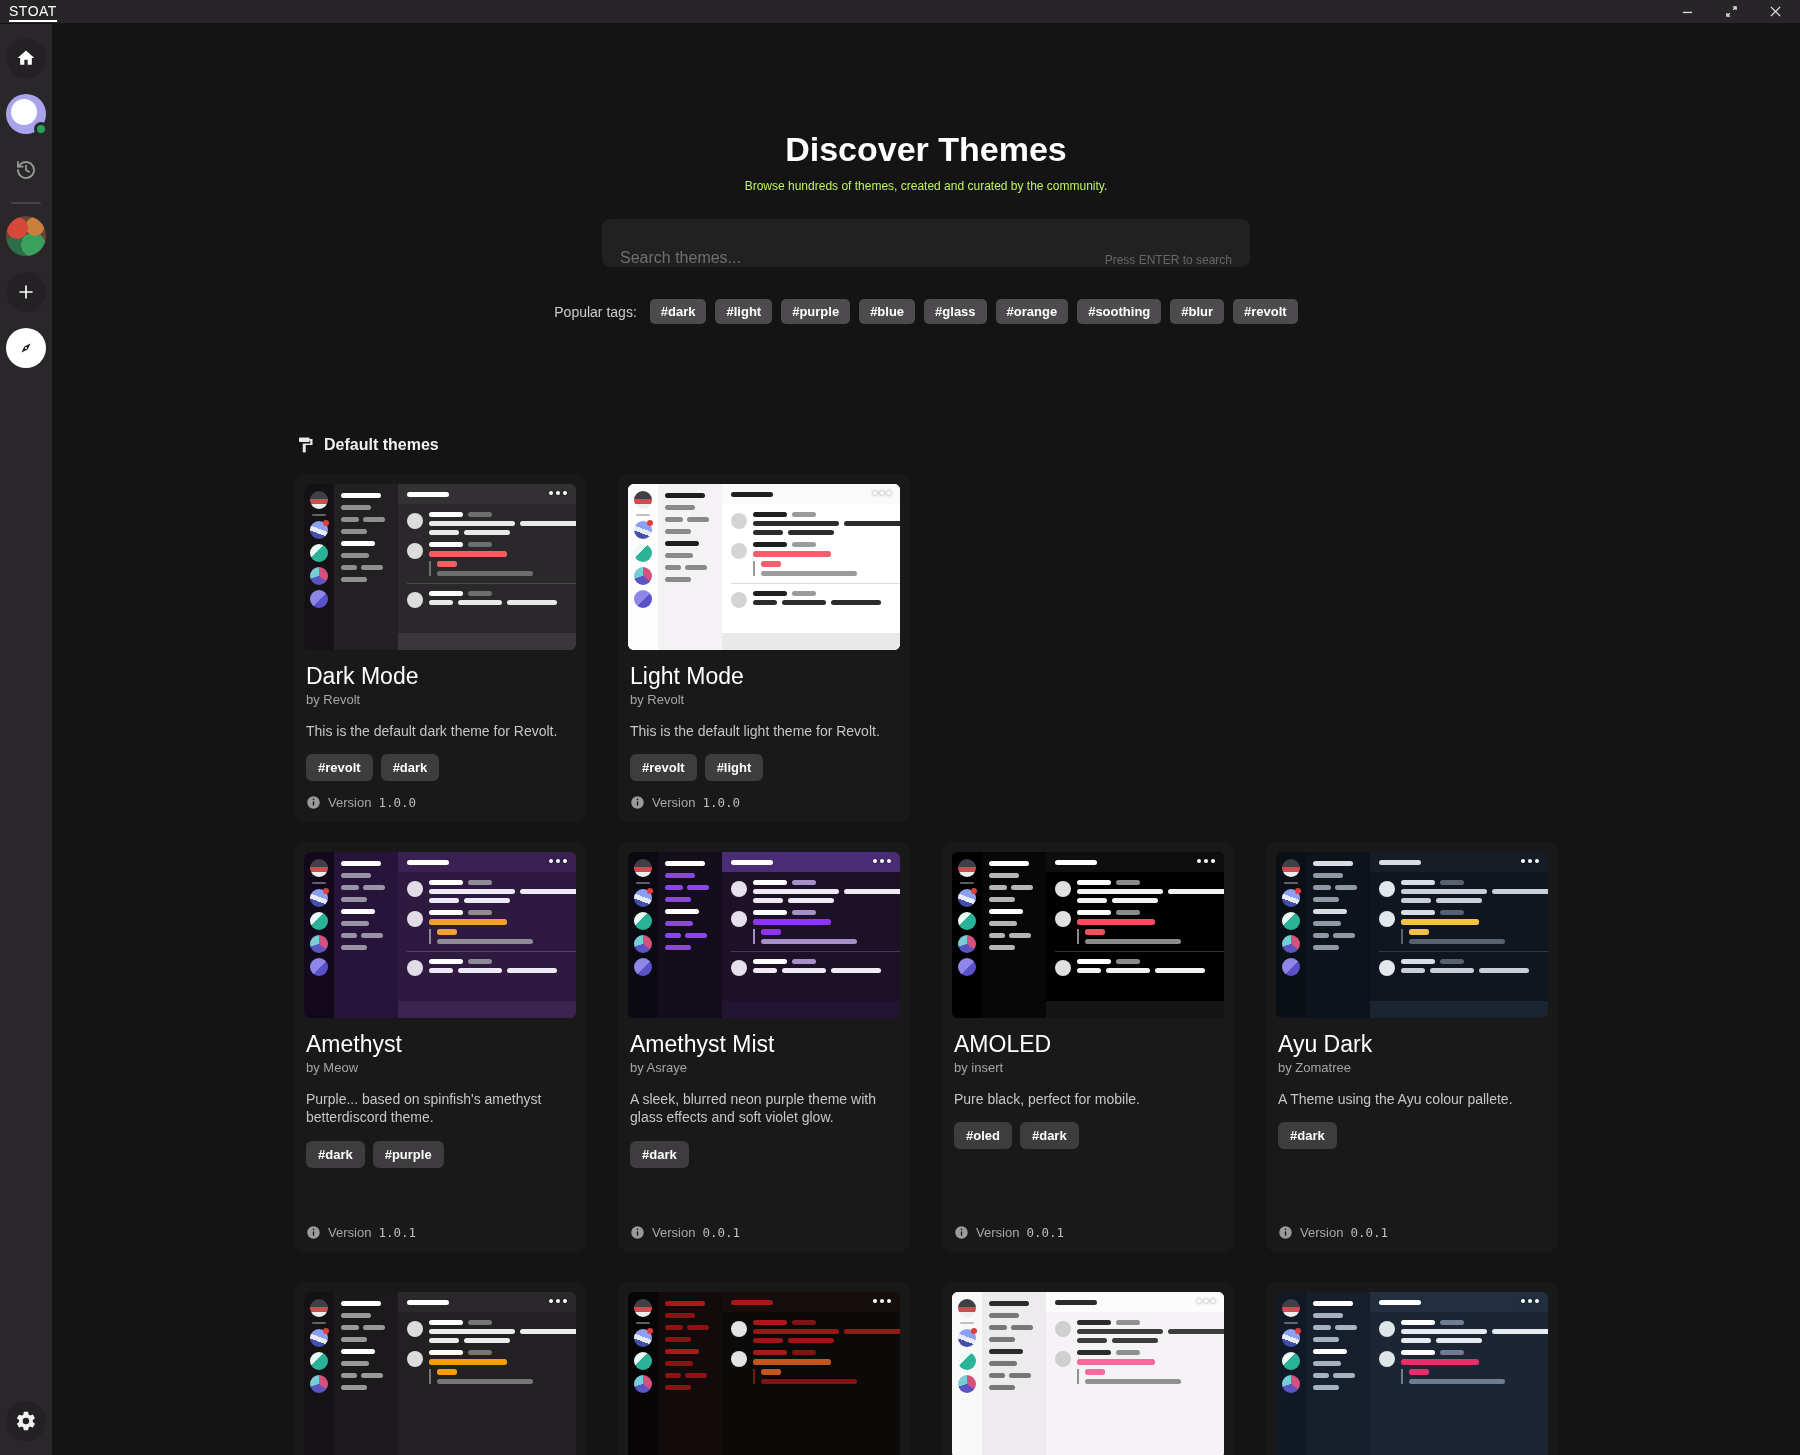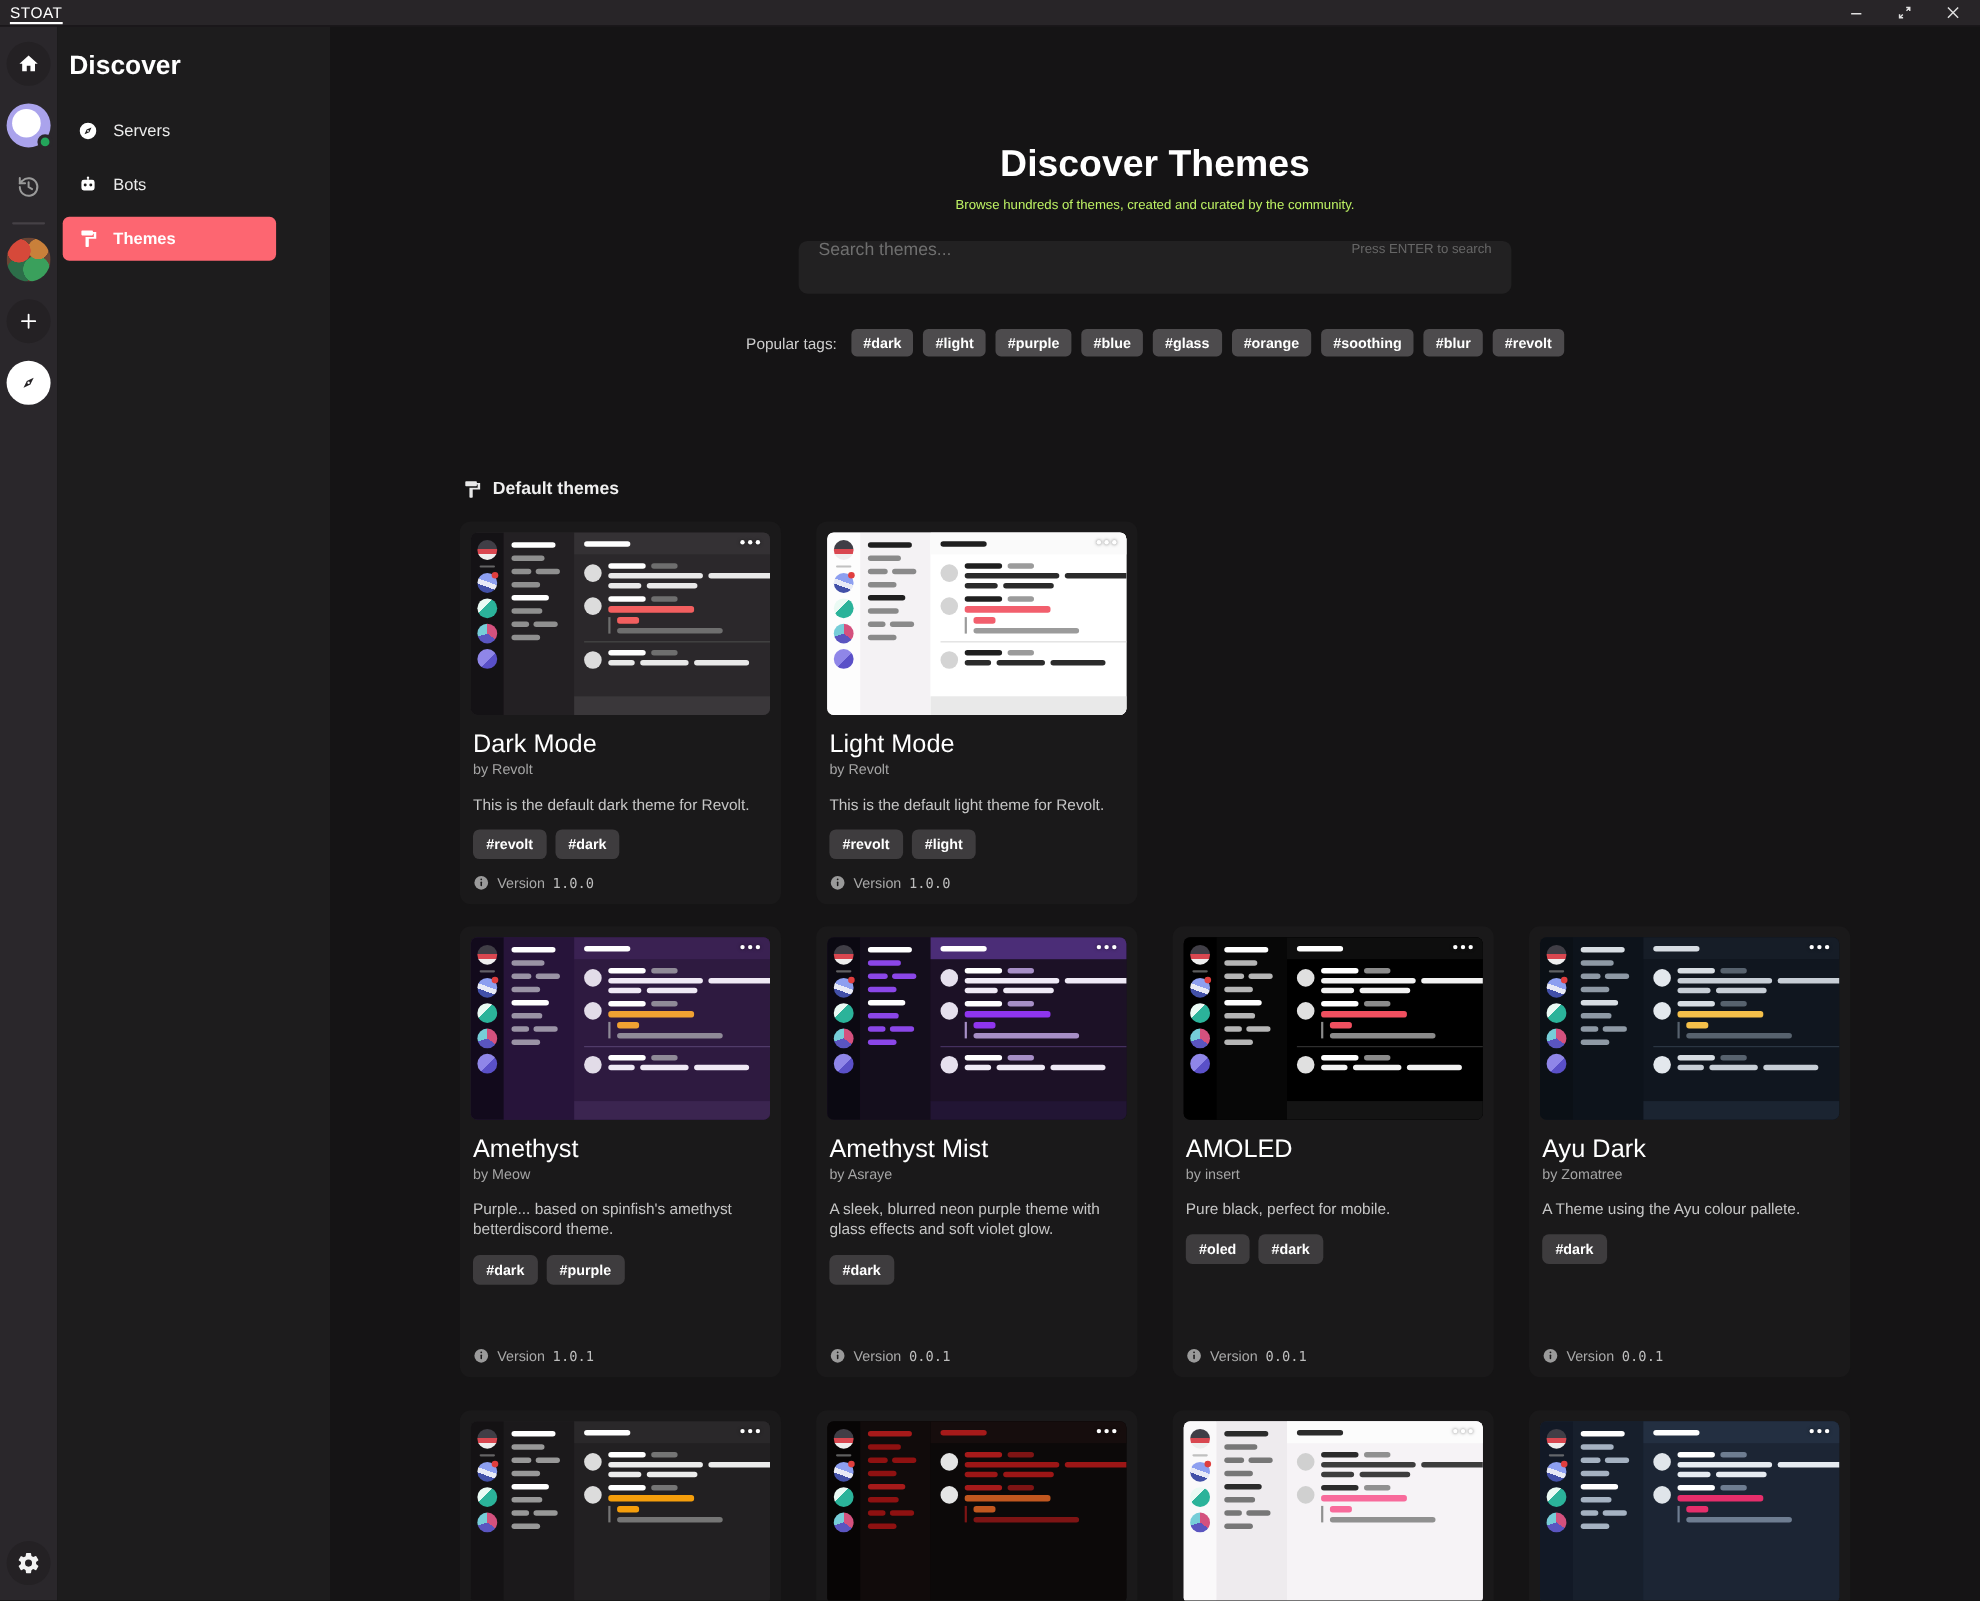--- a/index.html
+++ b/index.html
@@ -39,21 +39,21 @@
   .nav { margin:25px 0 0 5px; display:flex; flex-direction:column; gap:9px; }
   .nav-item { width:194px; height:40px; border-radius:6px; display:flex; align-items:center; gap:14px; padding-left:14px; color:#ececec; font-size:15px; cursor:default; }
   .nav-item.active { background:#fd6671; color:#fff; font-weight:600; }
 
   
   .main { flex:1; background:#151415; overflow:hidden; }
   .content { width:1264px; margin:0 auto; }
   .hero { text-align:center; }
   .hero h2 { font-size:34px; font-weight:700; color:#fff; margin-top:106px; }
   .hero p { font-size:12px; color:#bef264; margin-top:10px; }
-  .searchbox { width:648px; height:48px; margin:26px auto 0; background:#222122; border-radius:8px; display:flex; align-items:flex-start; padding:0 18px; }
+  .searchbox { width:648px; height:48px; margin:26px auto 0; background:#222122; border-radius:8px; display:flex; align-items:flex-end; padding:0 18px; }
   .search-input { flex:1; background:transparent; border:none; outline:none; color:#ddd; font-size:16px; font-family:"Liberation Sans",sans-serif; }
   .search-input::placeholder { color:#6f6f6f; }
   .search-hint { color:#676767; font-size:12px; margin-left:12px; white-space:nowrap; }
   .tags-row { display:flex; align-items:center; justify-content:center; gap:9px; margin-top:32px; }
   .tags-label { color:#cdcdcd; font-size:14px; margin-right:4px; }
   .tag-pill { background:#4d4b4d; color:#fff; font-size:13px; font-weight:600; padding:5px 11px; border-radius:5px; cursor:default; }
 
   .section-head { display:flex; align-items:center; gap:10px; color:#f0f0f0; font-size:16px; font-weight:600; margin:112px 0 0 2px; }
   .section-head.second { margin-top:56px; }
   .grid { display:grid; grid-template-columns:repeat(4,292px); column-gap:32px; row-gap:30px; margin-top:20px; }
@@ -162,45 +162,20 @@
         </svg>
     </div>
     <div class="rail-spacer"></div>
     <div class="rail-btn rail-bottom">
       <svg width="22" height="22" viewBox="0 0 24 24">
           <path fill="#f2f2f2" d="M19.4 13c.04-.33.06-.66.06-1s-.02-.67-.06-1l2.1-1.65a.5.5 0 0 0 .12-.64l-2-3.46a.5.5 0 0 0-.61-.22l-2.48 1a7.6 7.6 0 0 0-1.73-1l-.37-2.65A.5.5 0 0 0 13.93 2h-4a.5.5 0 0 0-.5.42L9.06 5.1c-.62.25-1.2.58-1.73 1l-2.48-1a.5.5 0 0 0-.61.22l-2 3.46a.5.5 0 0 0 .12.64L4.46 11c-.04.33-.06.66-.06 1s.02.67.06 1l-2.1 1.65a.5.5 0 0 0-.12.64l2 3.46c.14.24.42.34.61.22l2.48-1c.53.42 1.11.75 1.73 1l.37 2.68c.04.24.25.42.5.42h4c.25 0 .46-.18.5-.42l.37-2.68a7.6 7.6 0 0 0 1.73-1l2.48 1c.19.12.47.02.61-.22l2-3.46a.5.5 0 0 0-.12-.64zM11.93 15.5a3.5 3.5 0 1 1 0-7 3.5 3.5 0 0 1 0 7z"></path>
         </svg>
     </div>
   </div>
 
-  <div class="sidebar">
-    <div class="sidebar-title">Discover</div>
-    <div class="nav">
-      <div class="nav-item">
-        <svg width="18" height="18" viewBox="0 0 24 24">
-            <circle cx="12" cy="12" r="10" fill="#fff"></circle>
-            <path d="M16.2 7.8l-2.6 5.8-5.8 2.6 2.6-5.8z" fill="#1d1c1d"></path>
-            <circle cx="12" cy="12" r="1.1" fill="#fff"></circle>
-          </svg>
-        <span>Servers</span>
-      </div>
-      <div class="nav-item">
-        <svg width="18" height="18" viewBox="0 0 24 24">
-            <path fill="#fff" fill-rule="evenodd" d="M12 2a1.5 1.5 0 0 1 .75 2.8V6H17a3 3 0 0 1 3 3v7a3 3 0 0 1-3 3H7a3 3 0 0 1-3-3V9a3 3 0 0 1 3-3h4.25V4.8A1.5 1.5 0 0 1 12 2zM8.6 10.4a1.8 1.8 0 1 0 0 3.6 1.8 1.8 0 0 0 0-3.6zm6.8 0a1.8 1.8 0 1 0 0 3.6 1.8 1.8 0 0 0 0-3.6z"></path>
-          </svg>
-        <span>Bots</span>
-      </div>
-      <div class="nav-item active">
-        <svg width="18" height="18" viewBox="0 0 24 24">
-            <path fill="#fff" d="M18 4V3a1 1 0 0 0-1-1H5a1 1 0 0 0-1 1v4a1 1 0 0 0 1 1h12a1 1 0 0 0 1-1V6h1v4H9v11a1 1 0 0 0 1 1h2a1 1 0 0 0 1-1v-9h9V4h-4z"></path>
-          </svg>
-        <span>Themes</span>
-      </div>
-    </div>
-  </div>
 
   <div class="main">
     <div class="content">
       <div class="hero">
         <h2>Discover Themes</h2>
         <p>Browse hundreds of themes, created and curated by the community.</p>
         <div class="searchbox">
           <input class="search-input" type="text" placeholder="Search themes..." style="">
           <span class="search-hint">Press ENTER to search</span>
         </div>

